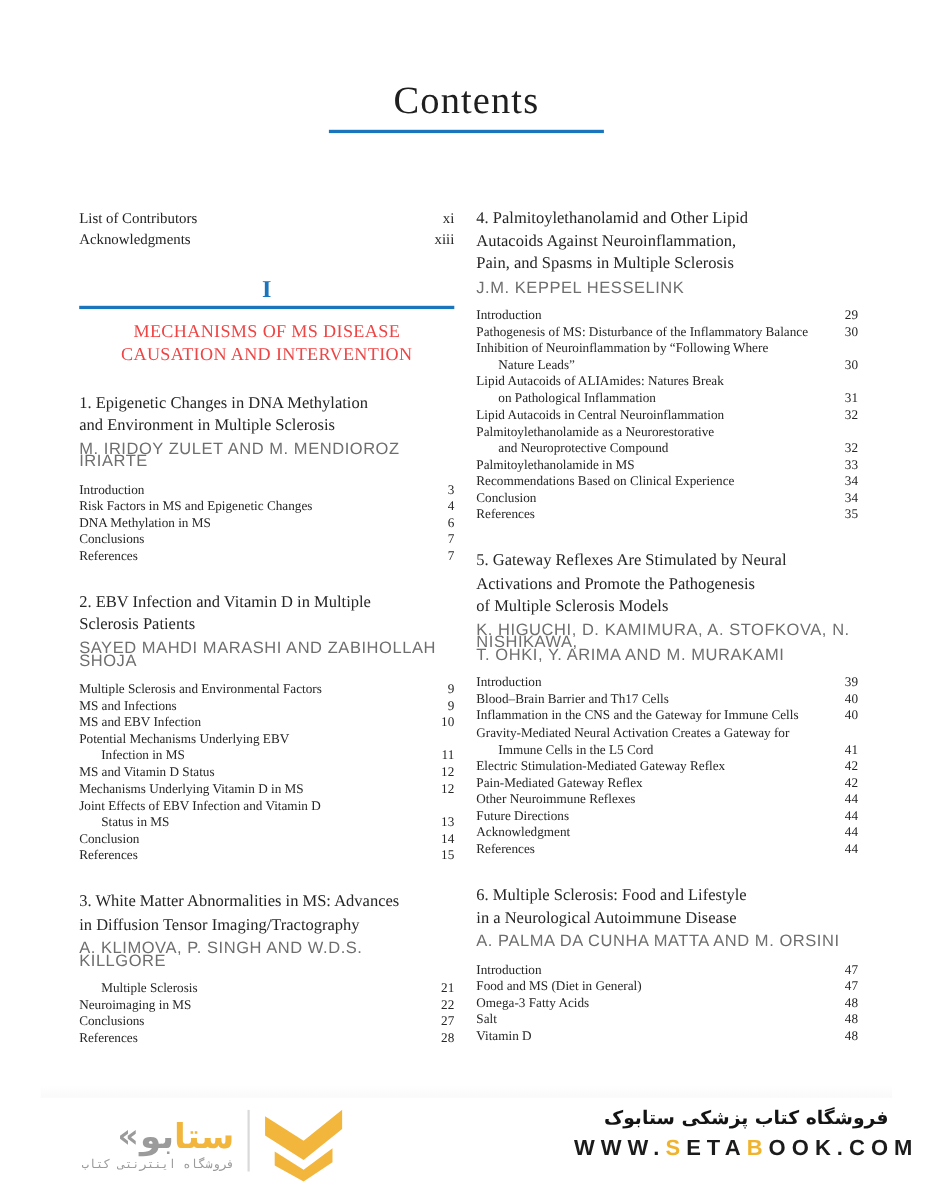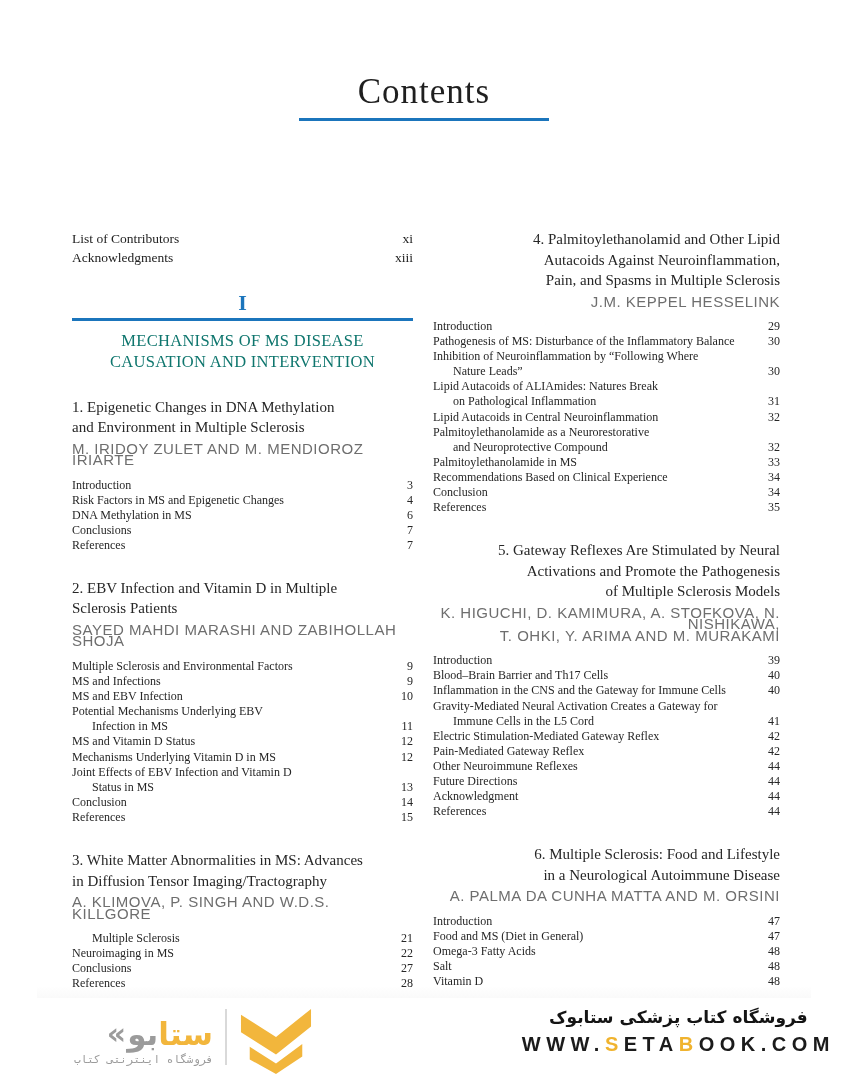--- a/index.html
+++ b/index.html
@@ -29,35 +29,35 @@
     font-size:35px;
     font-weight:400;
     letter-spacing:1px;
     color:#1f1f1f;
     line-height:40px;
   }
   .title-rule{
     width:250px;height:3px;margin:6px auto 0;
   }
   
-  .cols{display:flex;margin-top:108px;}
+  .cols{display:flex;margin-top:68px;}
   .col-left{width:341px;margin-left:35px;flex:none;}
-  .col-right{width:347px;margin-left:20px;flex:none;text-align:right;}
+  .col-right{width:347px;margin-left:20px;flex:none;}
   .fm-row{
     display:flex;justify-content:space-between;
     font-size:13.5px;line-height:19px;color:#222;
     white-space:nowrap;
   }
   .part{margin-top:24px;text-align:center;}
   .part-numeral{font-size:22px;line-height:24px;font-weight:600;}
   .part-rule{height:2.5px;margin-top:3px;}
   .part-title{
     margin-top:9px;
     font-size:16.5px;line-height:21px;
-    color:#0f766e;letter-spacing:0.3px;
+    color:#ef4444;letter-spacing:0.3px;
     white-space:pre-line;
   }
   .chapter{margin-top:25px;}
   .col-right .chapter:first-child{margin-top:0;}
   .ch-title{
     font-size:15px;line-height:20.5px;
     color:#262626;white-space:pre-line;
   }
   .ch-authors{
     margin-top:5px;

